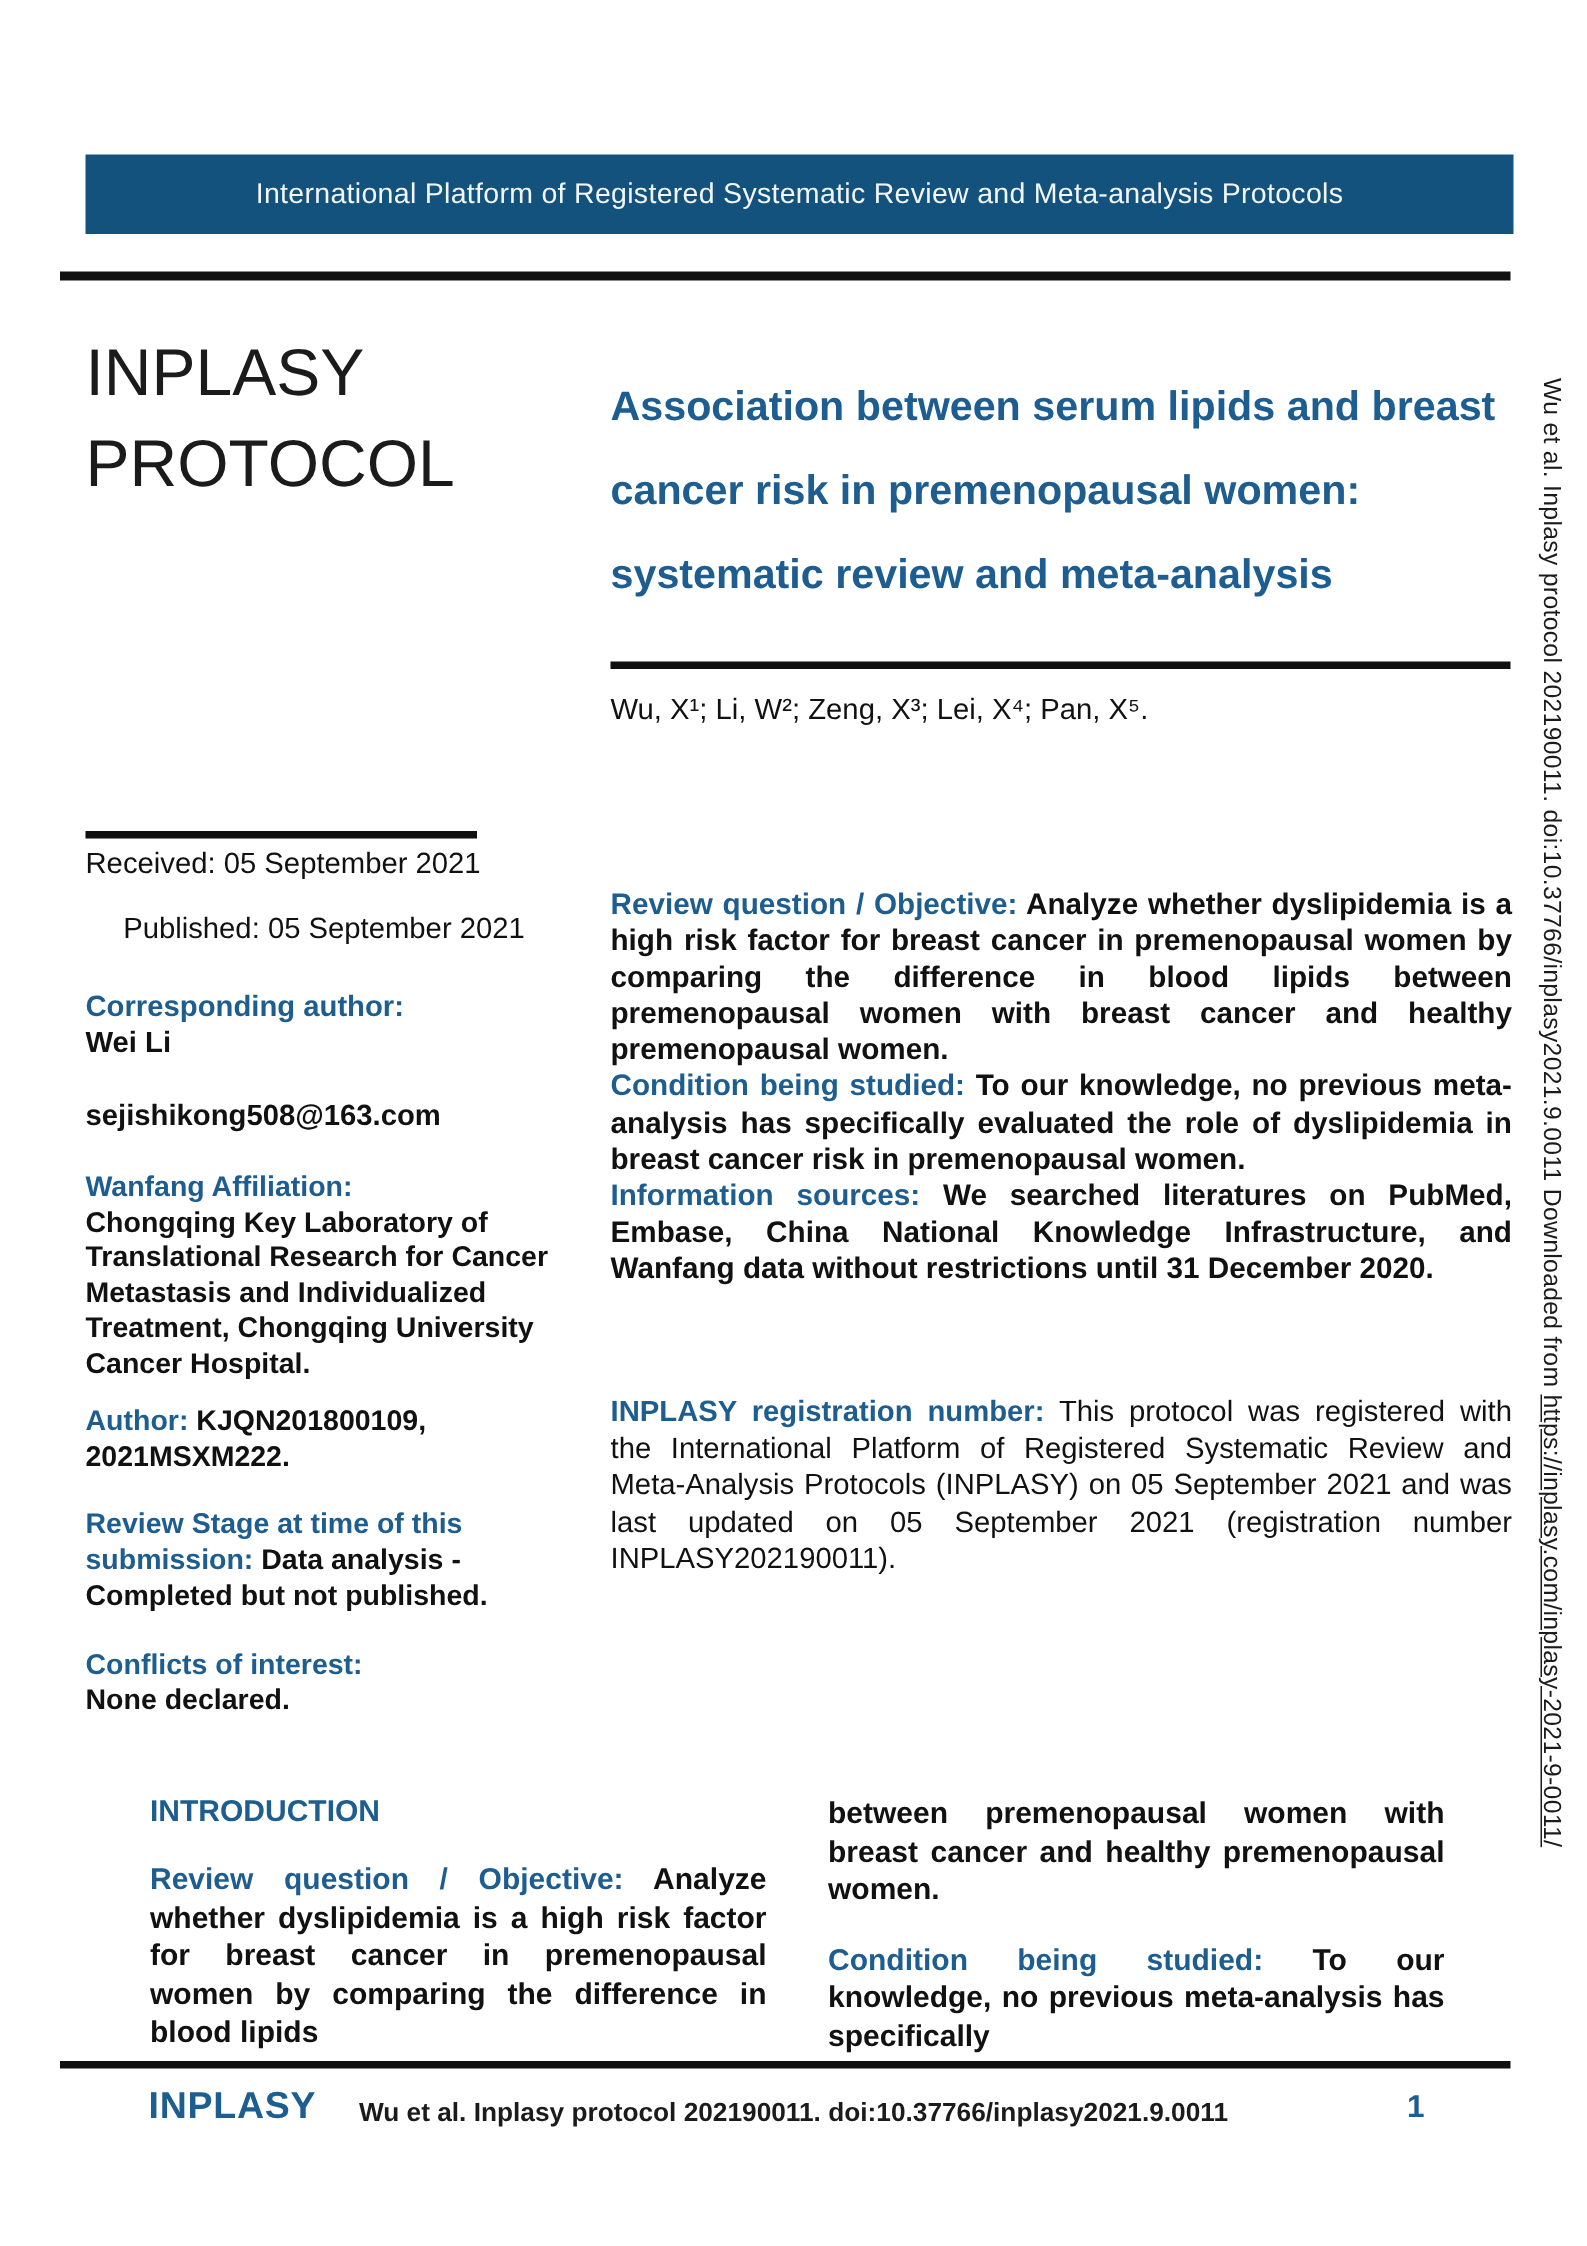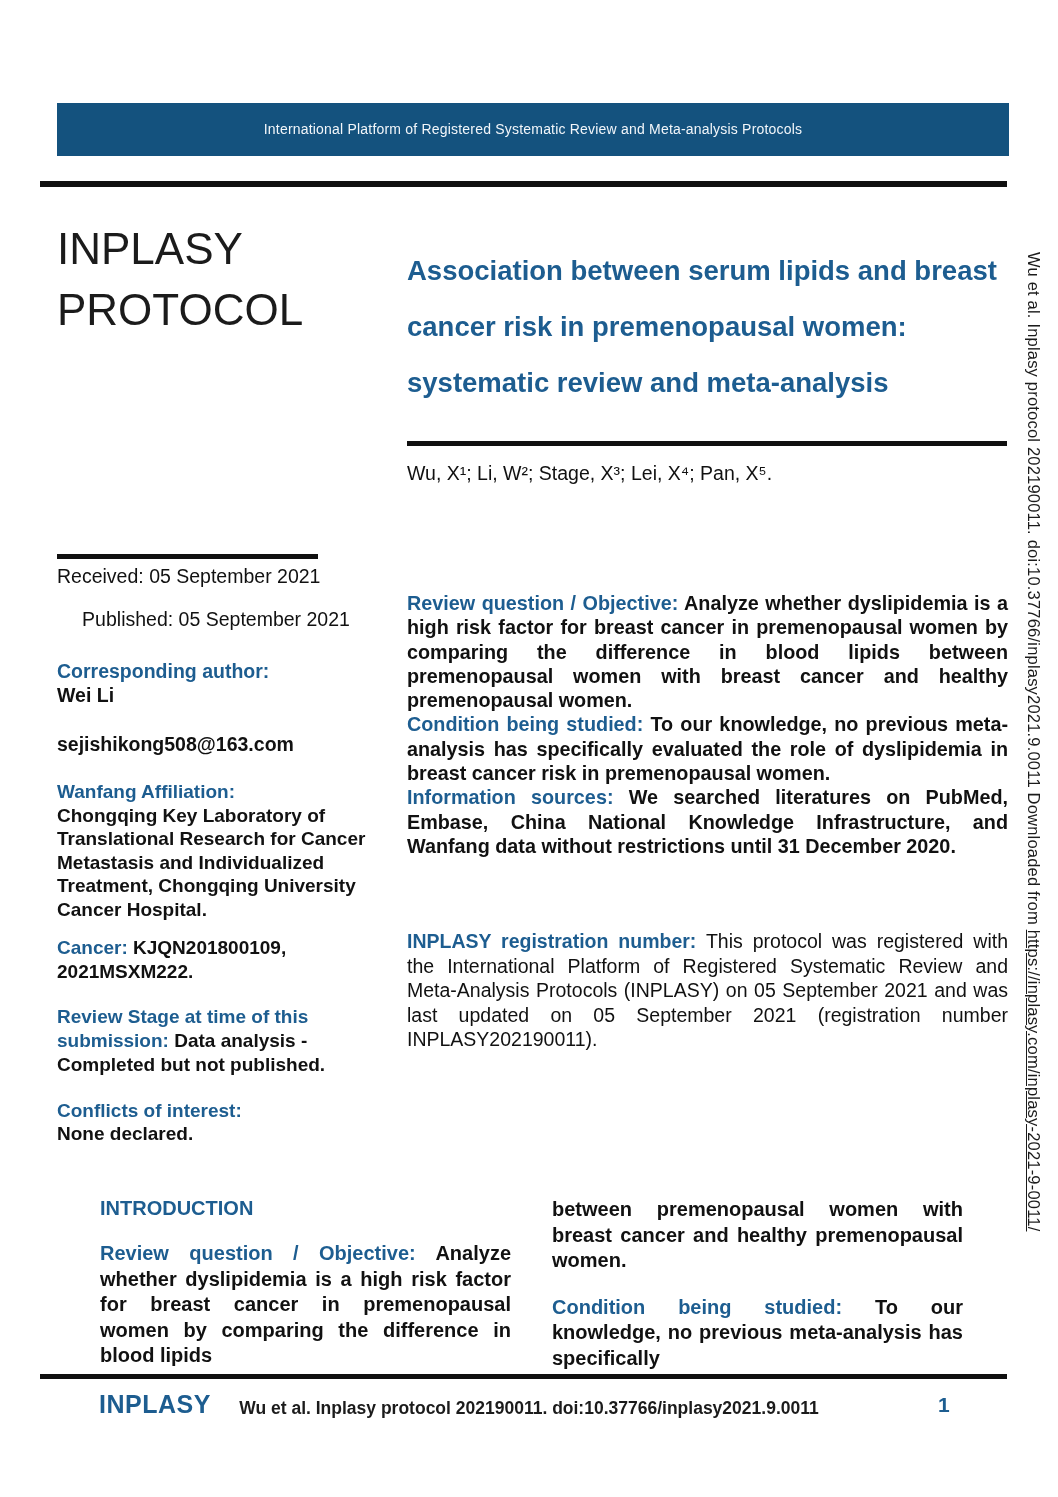--- a/index.html
+++ b/index.html
@@ -10,21 +10,21 @@
   *{margin:0;padding:0;box-sizing:border-box;}
   html,body{background:#ffffff;}
   body{font-family:"Liberation Sans","DejaVu Sans",sans-serif;color:var(--text);}
   .page{
     position:relative;width:1058px;height:1497px;margin:0 auto;
     background:#ffffff;overflow:hidden;
   }
   .banner{
     position:absolute;left:57px;top:103px;width:952px;height:53px;
     background:var(--banner_bg);color:#f2f6fa;
-    font-size:14px;line-height:53px;text-align:center;letter-spacing:0.2px;
+    font-size:19px;line-height:53px;text-align:center;letter-spacing:0.2px;
   }
   .rule{position:absolute;background:#101010;}
   .rule-top{left:40px;top:181px;width:967px;height:6px;}
   .rule-left-mini{left:57px;top:554px;width:261px;height:5px;}
   .rule-right{left:407px;top:441px;width:600px;height:5px;}
   .rule-footer{left:40px;top:1374px;width:967px;height:5px;}
 
   .masthead{position:absolute;left:57px;top:218px;color:#1b1b1b;
     font-size:44px;line-height:61px;font-weight:400;letter-spacing:0;}
   .tocite{position:absolute;left:57px;top:356px;width:318px;
@@ -103,37 +103,37 @@
   </div>
 
   <p class="lblock b-email">sejishikong508@163.com</p>
 
   <div class="lblock b-affil">
     <span class="block-lbl">Wanfang Affiliation:</span>
     <span>Chongqing Key Laboratory of Translational Research for Cancer Metastasis and Individualized Treatment, Chongqing University Cancer Hospital.</span>
   </div>
 
   <div class="lblock b-support">
-    <span class="lbl">Cancer:</span><span> KJQN201800109, 2021MSXM222.</span>
+    <span class="lbl">Author:</span><span> KJQN201800109, 2021MSXM222.</span>
   </div>
 
   <div class="lblock b-stage">
     <span class="lbl">Review Stage at time of this submission:</span><span> Data analysis - Completed but not published.</span>
   </div>
 
   <div class="lblock b-confl">
     <span class="block-lbl">Conflicts of interest:</span>
     <span>None declared.</span>
   </div>
 
   <h1 class="article-title">Association between serum lipids and breast cancer risk in premenopausal women: systematic review and meta-analysis</h1>
 
   <div class="rule rule-right"></div>
 
-  <p class="authors">Wu, X¹; Li, W²; Stage, X³; Lei, X⁴; Pan, X⁵.</p>
+  <p class="authors">Wu, X¹; Li, W²; Zeng, X³; Lei, X⁴; Pan, X⁵.</p>
 
   <div class="main-paras">
     <span class="lbl">Review question / Objective:</span><span> Analyze whether dyslipidemia is a high risk factor for breast cancer in premenopausal women by comparing the difference in blood lipids between premenopausal women with breast cancer and healthy premenopausal women.</span><br>
     <span class="lbl">Condition being studied:</span><span> To our knowledge, no previous meta-analysis has specifically evaluated the role of dyslipidemia in breast cancer risk in premenopausal women.</span><br>
     <span class="lbl">Information sources:</span><span> We searched literatures on PubMed, Embase, China National Knowledge Infrastructure, and Wanfang data without restrictions until 31 December 2020.</span>
   </div>
 
   <div class="reg-para">
     <span class="lbl">INPLASY registration number:</span><span> This protocol was registered with the International Platform of Registered Systematic Review and Meta-Analysis Protocols (INPLASY) on 05 September 2021 and was last updated on 05 September 2021 (registration number INPLASY202190011).</span>
   </div>

